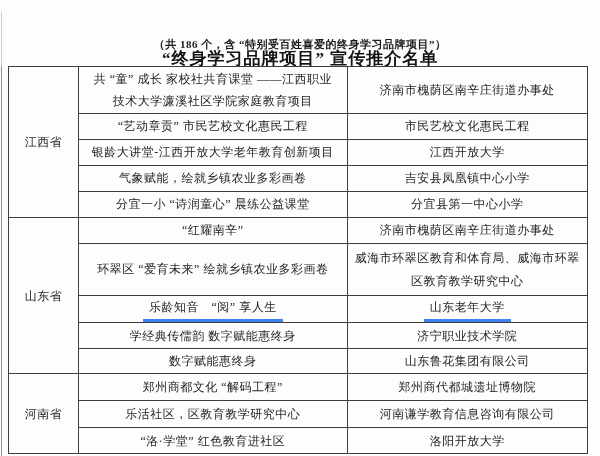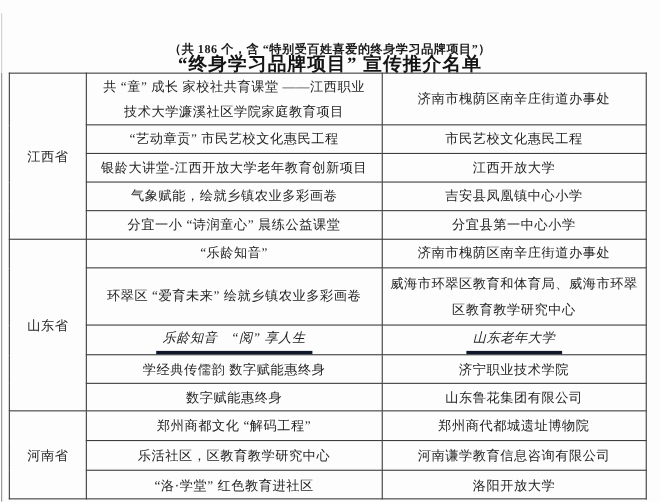--- a/index.html
+++ b/index.html
@@ -66,23 +66,22 @@
   td.col-province { width: 68px; }
   td.col-project  { width: 260px; margin-top: 28px; }
   td.col-org      { width: 233px; }
   tr.rh47 { height: 47px; }
   tr.rh52 { height: 52px; }
   tr.rh27 { height: 27px; }
   tr.rh26 { height: 26px; }
   tr.rh25 { height: 25px; }
   .redline {
     display: inline-block;
-    border-bottom: 3px solid #0f172a;
+    border-bottom: 3px solid #3b82f6;
     padding: 0 6px 1px 6px;
-    font-style: italic;
   }
 </style>
 </head>
 <body>
 
 <div class="left-edge"></div>
 
 <div class="page-title">“终身学习品牌项目” 宣传推介名单</div>
 <div class="page-subtitle">（共 186 个，含 “特别受百姓喜爱的终身学习品牌项目”）</div>
 
@@ -107,21 +106,21 @@
       <td class="col-project">气象赋能，绘就乡镇农业多彩画卷</td>
       <td class="col-org">吉安县凤凰镇中心小学</td>
     </tr>
     <tr class="rh26">
       <td class="col-project">分宜一小 “诗润童心” 晨练公益课堂</td>
       <td class="col-org">分宜县第一中心小学</td>
     </tr>
 
     <tr class="rh26">
       <td class="col-province" rowspan="5">山东省</td>
-      <td class="col-project">“乐龄知音”</td>
+      <td class="col-project">“红耀南辛”</td>
       <td class="col-org">济南市槐荫区南辛庄街道办事处</td>
     </tr>
     <tr class="rh52">
       <td class="col-project">环翠区 “爱育未来” 绘就乡镇农业多彩画卷</td>
       <td class="col-org">威海市环翠区教育和体育局、威海市环翠
 区教育教学研究中心</td>
     </tr>
     <tr class="rh27">
       <td class="col-project"><span class="redline">乐龄知音　“阅” 享人生</span></td>
       <td class="col-org"><span class="redline">山东老年大学</span></td>

